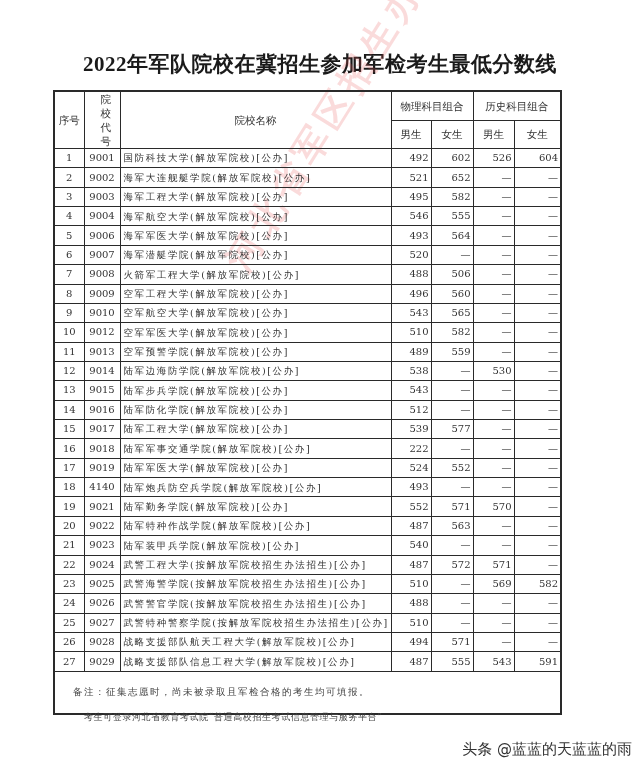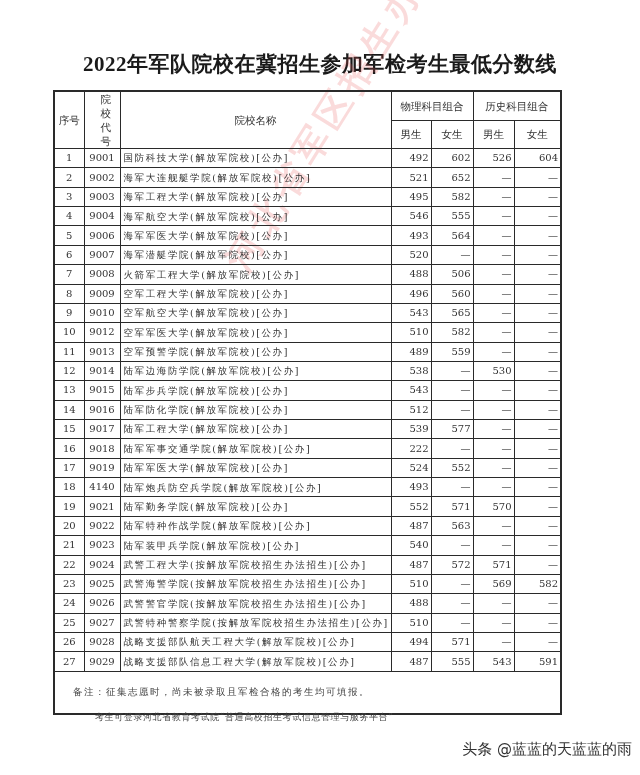--- a/index.html
+++ b/index.html
@@ -12,21 +12,21 @@
                  border-collapse:collapse; table-layout:fixed; }
   table.scores td, table.scores th { border:1px solid #2a2a2a; padding:0;
                  font-weight:normal; font-size:10px; line-height:1; overflow:hidden; white-space:nowrap; }
   table.scores { border:2px solid #2a2a2a; }
   th { height:18px; color:#333; font-family:"DejaVu Sans","Liberation Sans",sans-serif; font-size:10.5px !important; }
   td { height:18.37px; }
   td.name { text-align:left; padding-left:3px !important; font-size:9.5px !important; letter-spacing:1.6px; color:#333; }
   td.num { text-align:right; padding-right:2px !important; color:#333; }
   td.code, td.idx { text-align:center; color:#333; }
   td.remark { height:41px; text-align:left; padding-left:18px !important; font-size:9.5px !important; letter-spacing:1.5px; color:#444; }
-  .footnote { position:absolute; left:73px; top:711px; width:520px; font-size:9px; line-height:13px; color:#444; letter-spacing:0.6px; }
+  .footnote { position:absolute; left:62px; top:711px; width:520px; font-size:9px; line-height:13px; color:#444; letter-spacing:0.6px; }
   .footnote .indent { padding-left:22px; }
   .credit { position:absolute; right:8px; top:740px; font-family:"DejaVu Sans","Liberation Sans",sans-serif;
             font-size:15px; color:#333; }
   .watermark { position:absolute; left:215px; top:255px; transform:rotate(-58deg); transform-origin:left top;
                font-family:"DejaVu Sans","Liberation Sans",sans-serif; font-size:36px; color:rgba(230,90,90,0.22);
                letter-spacing:6px; white-space:nowrap; pointer-events:none; font-weight:bold; }
 </style>
 </head>
 <body>
 

